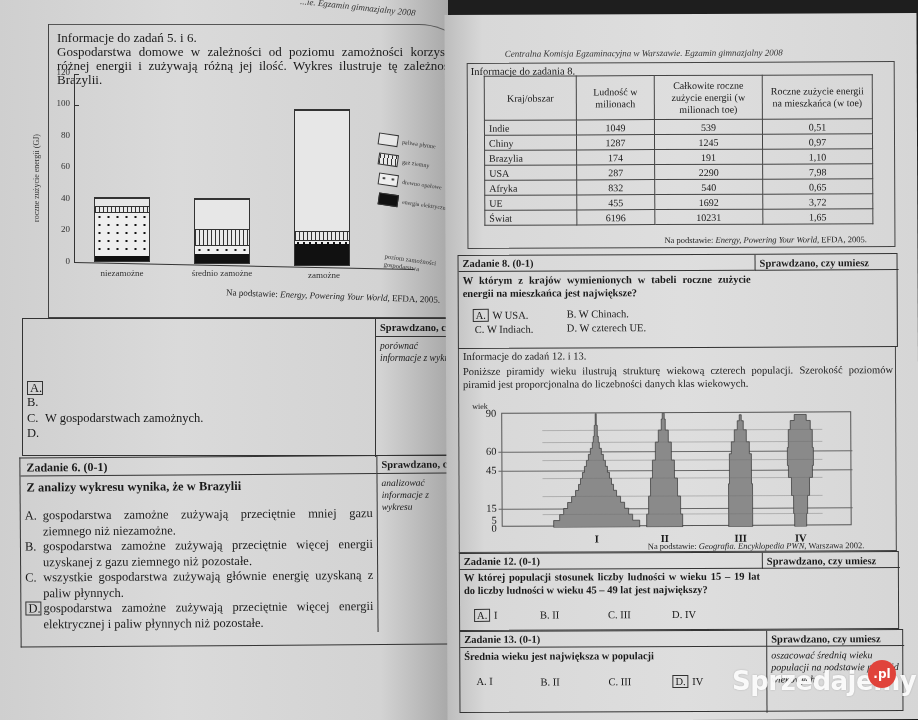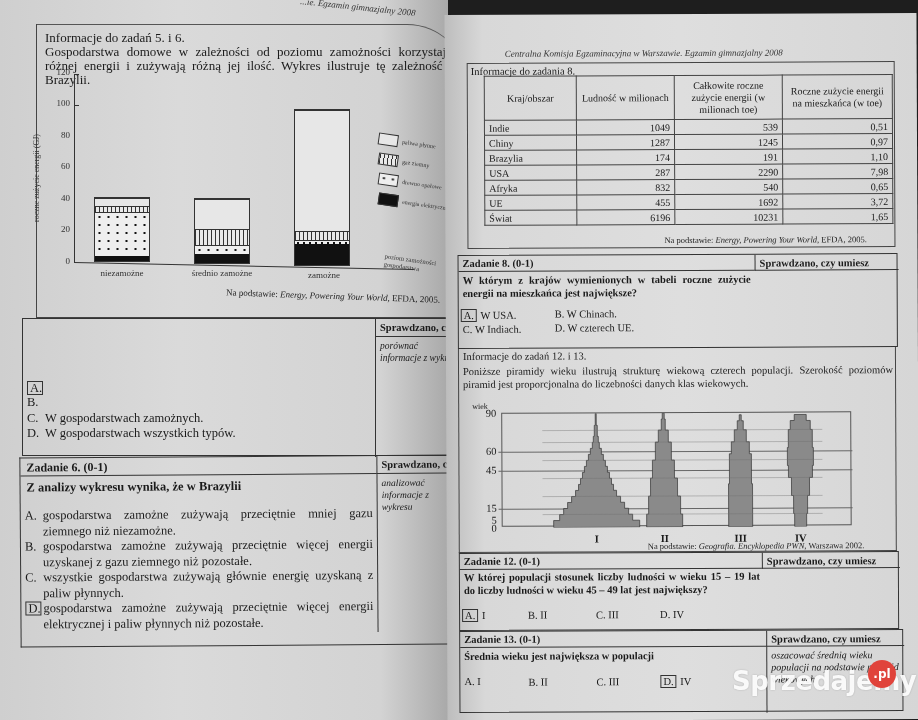--- a/index.html
+++ b/index.html
@@ -17,21 +17,21 @@
     transform: rotate(-0.25deg);
   }
   .top-dark { position: absolute; left: 440px; top: 0; width: 478px; height: 18px; background: #1e1e1e; }
 
   .header-line { position: absolute; font-style: italic; font-size: 9px; color: #333; }
   .page-left .header-line { left: 300px; top: 2px; transform: rotate(6deg); }
   .page-right .header-line { left: 60px; top: 34px; }
 
   
   .info-box {
-    position: absolute; left: 36px; top: 24px; width: 420px; height: 294px;
+    position: absolute; left: 48px; top: 24px; width: 420px; height: 294px;
     border: 1px solid #444; border-top: none; border-right: none;
   }
   .info-box .curve {
     position: absolute; left: 0; top: 0; width: 430px; height: 60px;
     border-top: 1.5px solid #555; border-radius: 0 120px 0 0;
   }
   .info-title { position: absolute; left: 8px; top: 6px; font-size: 13px; }
   .info-text { position: absolute; left: 8px; top: 21px; width: 420px; font-size: 13px; line-height: 14px; text-align: justify; font-weight: bold; }
 
   .chart-area { position: absolute; left: 38px; top: 72px; width: 400px; height: 220px; }
@@ -66,30 +66,30 @@
   .ans { display: flex; }
   .ans .letter { width: 18px; flex-shrink: 0; }
   .ans .letter.boxed { border: 1px solid #333; height: 14px; padding-left: 2px; line-height: 13px; width: 16px; margin-right: 2px; }
 
   
   .info8 { position: absolute; left: 22px; top: 48px; width: 428px; height: 186px; border: 1px solid #444; }
   .info8-title { position: absolute; left: 3px; top: 2px; font-size: 10.5px; }
   table.energy { position: absolute; left: 16px; top: 12px; border-collapse: collapse; font-size: 10px; }
   table.energy th, table.energy td { border: 1px solid #444; padding: 0 4px; height: 15px; }
   table.energy th { font-weight: normal; height: 44px; text-align: center; line-height: 12px; }
-  table.energy td.num { text-align: right; margin-top: 34px; }
+  table.energy td.num { text-align: center; margin-top: 34px; }
   .source-r { position: absolute; font-size: 8.5px; color: #222; }
   .source-r i { font-style: italic; }
 
   .task-r { position: absolute; border: 1px solid #333; }
   .task-r .task-head { font-size: 10.5px; height: 16px; padding: 2px 4px; }
   .task-r .task-check-head { height: 16px; font-size: 10.5px; }
   .task-r .question { font-size: 10.5px; line-height: 13px; }
   .task-r .task-check-body { font-size: 10px; }
-  .opt { position: absolute; font-size: 10.5px; }
+  .opt { position: absolute; font-size: 10.5px; margin-left: 12px; }
   .opt .boxed { border: 1px solid #333; padding: 0 2px; margin-right: 1px; }
 
   .info12 { position: absolute; left: 12px; top: 334px; width: 438px; height: 204px; border: 1px solid #444; border-top: none; }
   .info12-title { position: absolute; left: 4px; top: 2px; font-size: 10.5px; }
   .info12-text { position: absolute; left: 4px; top: 16px; width: 430px; font-size: 10.5px; line-height: 13px; text-align: justify; }
   .pyr-area { position: absolute; left: 42px; top: 64px; width: 350px; height: 114px; border: 1px solid #555; }
   .grid-h { position: absolute; left: -4px; width: 354px; height: 1px; background: #666; }
   .age-tick { position: absolute; left: -26px; font-size: 10.5px; width: 20px; text-align: right; }
   .age-label { position: absolute; left: -30px; top: -12px; font-size: 8px; }
   .pyr-svg { position: absolute; left: 0; top: 0; }
@@ -183,21 +183,20 @@
         </div>
       <div class="ans">
           <span class="letter">B.</span>
         </div>
       <div class="ans">
           <span class="letter">C.</span>
           <span>W gospodarstwach zamożnych.</span>
         </div>
       <div class="ans">
           <span class="letter">D.</span>
-          <span>W gospodarstwach wszystkich typów.</span>
         </div>
     </div>
   </div>
 
   <div class="task" style="left:20px; top:456px; width:440px; height:190px; border-right:none; transform:rotate(-0.4deg)">
     <div class="task-head" style="width:356px">Zadanie 6. (0-1)</div>
     <div class="task-check-head" style="left:356px; width:86px">Sprawdzano, czy umiesz</div>
     <div class="task-check-body" style="left:356px; top:18px; width:86px; height:158px">analizować informacje z wykresu</div>
     <div class="question" style="left:6px; top:22px; width:340px">Z analizy wykresu wynika, że w Brazylii</div>
     <div class="answers" style="left:4px; top:50px; width:348px; text-align:justify;">
@@ -223,21 +222,21 @@
 
 <div class="page page-right">
   <div class="header-line">Centralna Komisja Egzaminacyjna w Warszawie. Egzamin gimnazjalny 2008</div>
 
   <div class="info8">
     <div class="info8-title">Informacje do zadania 8.</div>
     <table class="energy">
       <thead>
         <tr>
           <th style="width:92px">Kraj/obszar</th>
-          <th style="width:98px">Ludność w milionach</th>
+          <th style="width:78px">Ludność w milionach</th>
           <th style="width:108px">Całkowite roczne zużycie energii (w milionach toe)</th>
           <th style="width:110px">Roczne zużycie energii na mieszkańca (w toe)</th>
         </tr>
       </thead>
       <tbody>
         <tr>
             <td>Indie</td>
             <td class="num">1049</td>
             <td class="num">539</td>
             <td class="num">0,51</td>

